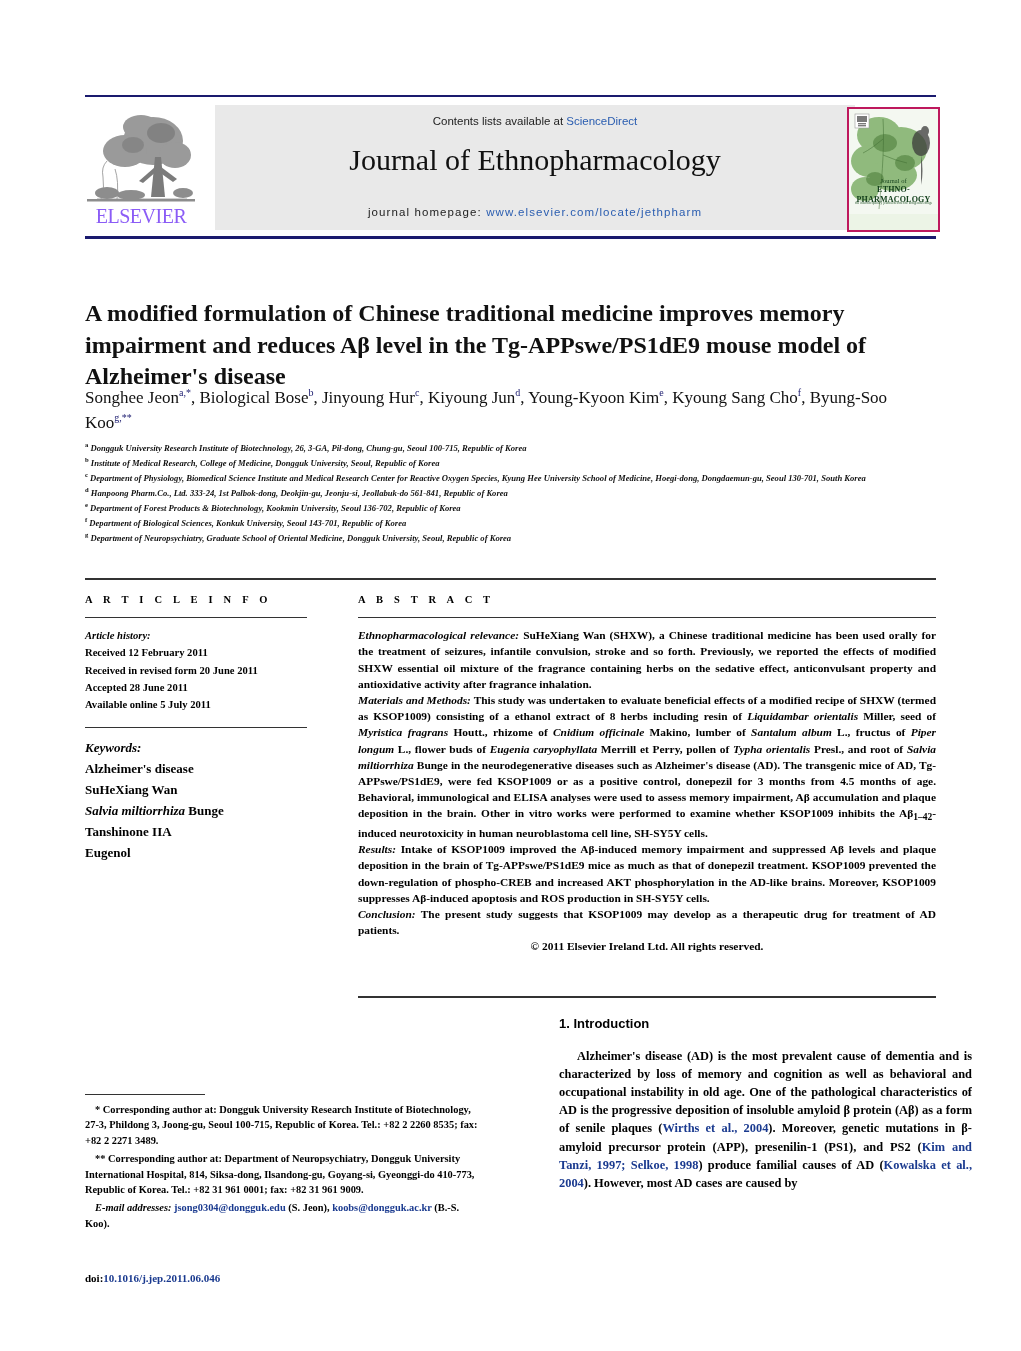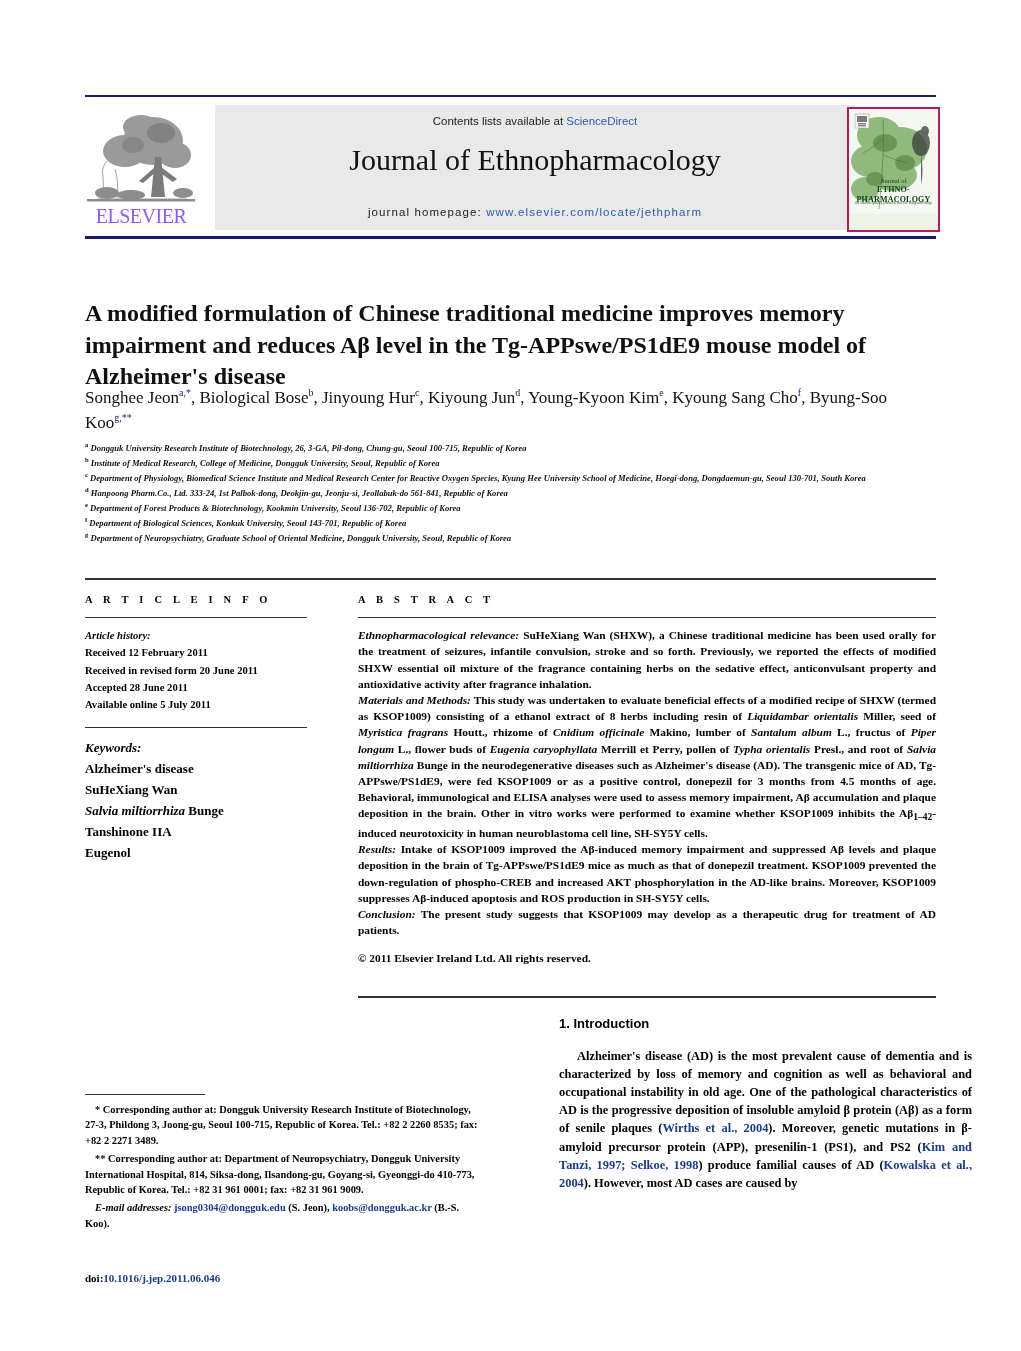--- a/index.html
+++ b/index.html
@@ -215,22 +215,22 @@
   }
   .abs-body {
     font-size: 11.4px;
     font-weight: bold;
     line-height: 1.42;
     text-align: justify;
   }
   .abs-body p { margin: 0; }
   .abs-body .lead { font-style: italic; }
   .copyright {
-    margin-top: 12px;
-    text-align: left;
+    margin-top: 0;
+    text-align: center;
     font-size: 11.4px;
     font-weight: bold;
   }
   .rule-abs-bottom {
     position: absolute;
     left: 358px; top: 996px;
     width: 578px; height: 2px;
     background: #333;
   }
 

